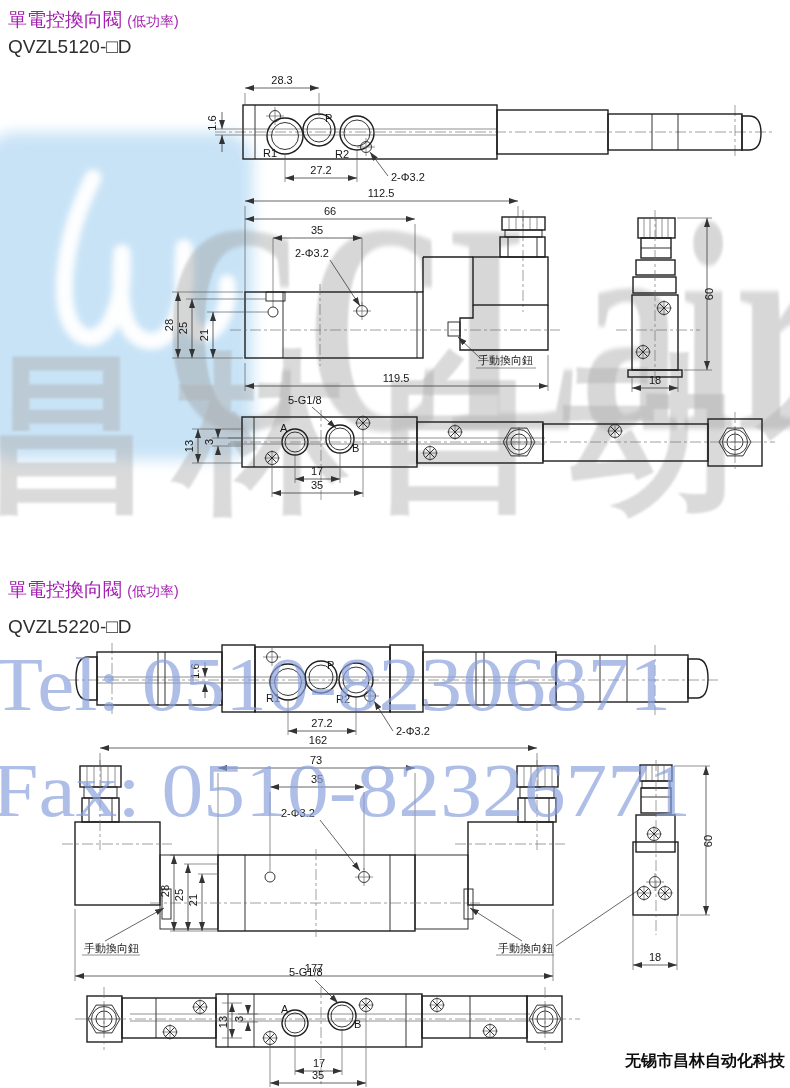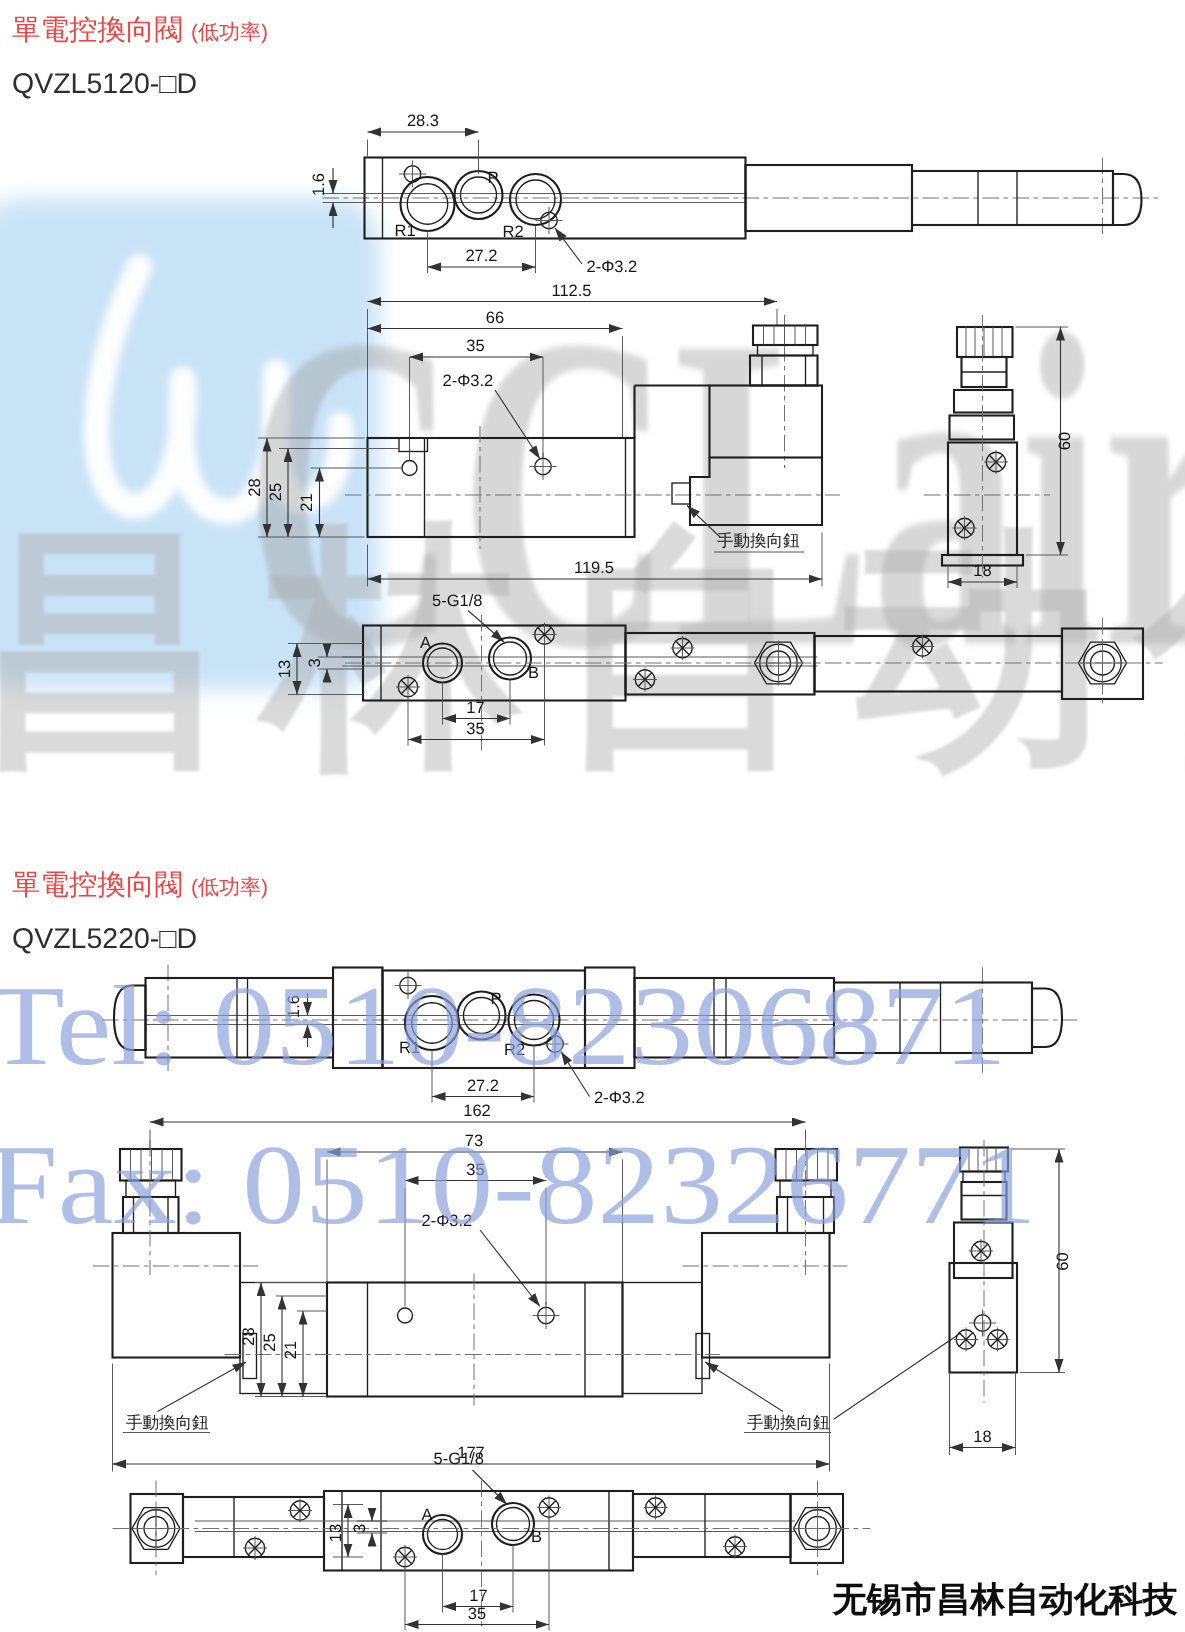--- a/index.html
+++ b/index.html
@@ -14,25 +14,25 @@
        transform:scaleX(.66);transform-origin:0 0;filter:blur(2px);white-space:nowrap;}
   .wm-brand{position:absolute;left:-18px;top:346px;z-index:1;font-weight:bold;font-size:172px;
        line-height:1;letter-spacing:22px;color:#aeaeae;opacity:.45;filter:blur(1px);white-space:nowrap;}
   .wm-tel{position:absolute;left:-8px;top:646px;z-index:3;font-family:"Liberation Serif",serif;
        font-size:76px;line-height:1;color:#88a0dd;opacity:.68;white-space:nowrap;
        transform:scaleX(1.10);transform-origin:0 0;}
   .wm-fax{position:absolute;left:-8px;top:752px;z-index:3;font-family:"Liberation Serif",serif;
        font-size:76px;line-height:1;color:#88a0dd;opacity:.68;white-space:nowrap;
        transform:scaleX(1.10);transform-origin:0 0;}
   
-  .sec-title{position:absolute;left:8px;z-index:4;color:#ef4444;font-size:19px;}
+  .sec-title{position:absolute;left:8px;z-index:4;color:#a21caf;font-size:19px;}
   .sec-title .note{font-size:14px;}
   .sec-model{position:absolute;left:8px;z-index:4;color:#2e2e2e;font-size:19px;}
-  #t1{top:7px;} #m1{top:46px;} #t2{top:577px;} #m2{top:616px;}
-  .footer{position:absolute;right:5px;top:1051px;z-index:4;font-size:23px;font-weight:bold;color:#0d0d0d;}
+  #t1{top:7px;} #m1{top:36px;} #t2{top:577px;} #m2{top:616px;}
+  .footer{position:absolute;right:5px;top:1051px;z-index:4;font-size:16px;font-weight:bold;color:#0d0d0d;}
   
   .draw{position:absolute;left:0;z-index:2;}
   #d1{top:60px;} #d2{top:635px;}
   .o {fill:none;stroke:#1e1e1e;stroke-width:1.4;}
   .o1{fill:none;stroke:#1e1e1e;stroke-width:0.9;}
   .t {fill:none;stroke:#555;stroke-width:0.65;}
   .c {fill:none;stroke:#6e6e6e;stroke-width:0.65;stroke-dasharray:11 3 3 3;}
   .dl{fill:none;stroke:#333;stroke-width:0.75;}
   .dt{font-family:"Liberation Sans",sans-serif;font-size:11px;fill:#161616;}
 </style>

